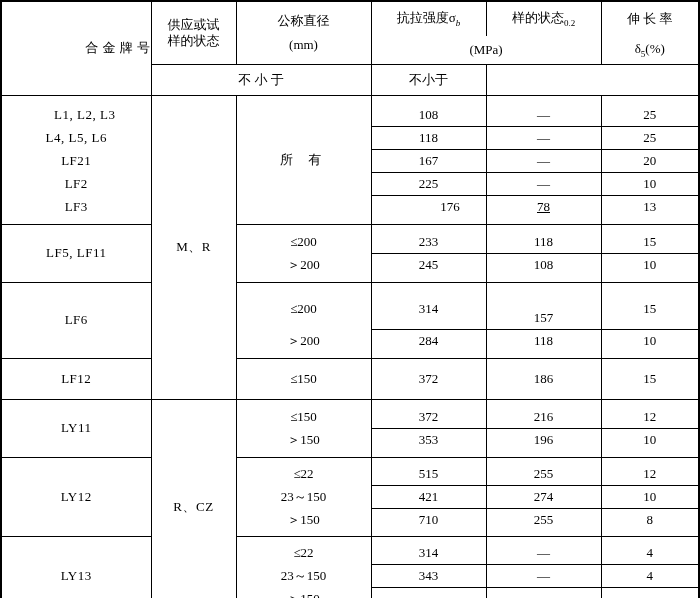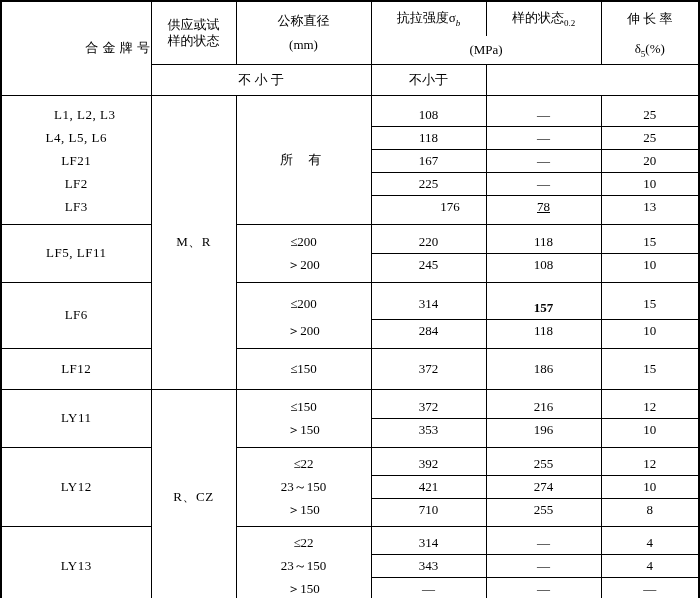--- a/index.html
+++ b/index.html
@@ -188,36 +188,36 @@
   <tr class="data-row">
     <td class="grade-cell nb-top" style="padding-bottom:6px;">LF3</td>
     <td class="num-cell" style="padding-bottom:6px;padding-left:43px;">176</td>
     <td class="num-cell" style="padding-bottom:6px;text-decoration:underline;">78</td>
     <td class="num-cell" style="padding-bottom:6px;">13</td>
   </tr>
 
   <tr class="data-row">
     <td rowspan="2" class="grade-cell">LF5, LF11</td>
     <td class="dia-cell nb-bot" style="padding-top:6px;">≤200</td>
-    <td class="num-cell" style="padding-top:6px;">220</td>
+    <td class="num-cell" style="padding-top:6px;">233</td>
     <td class="num-cell" style="padding-top:6px;">118</td>
     <td class="num-cell" style="padding-top:6px;">15</td>
   </tr>
   <tr class="data-row">
     <td class="dia-cell nb-top" style="padding-bottom:6px;">＞200</td>
     <td class="num-cell" style="padding-bottom:6px;">245</td>
     <td class="num-cell" style="padding-bottom:6px;">108</td>
     <td class="num-cell" style="padding-bottom:6px;">10</td>
   </tr>
 
   <tr class="data-row">
     <td rowspan="2" class="grade-cell">LF6</td>
     <td class="dia-cell nb-bot" style="padding-top:6px;">≤200</td>
     <td class="num-cell" style="padding-top:6px;">314</td>
-    <td class="num-cell" style="padding-top:14px;font-weight:bold;">157</td>
+    <td class="num-cell" style="padding-top:24px;">157</td>
     <td class="num-cell" style="padding-top:6px;">15</td>
   </tr>
   <tr class="data-row">
     <td class="dia-cell nb-top" style="padding-bottom:6px;">＞200</td>
     <td class="num-cell" style="padding-bottom:6px;">284</td>
     <td class="num-cell" style="padding-bottom:6px;">118</td>
     <td class="num-cell" style="padding-bottom:6px;">10</td>
   </tr>
 
   <tr class="data-row">
@@ -239,21 +239,21 @@
   <tr class="data-row">
     <td class="dia-cell nb-top" style="padding-bottom:6px;">＞150</td>
     <td class="num-cell" style="padding-bottom:6px;">353</td>
     <td class="num-cell" style="padding-bottom:6px;">196</td>
     <td class="num-cell" style="padding-bottom:6px;">10</td>
   </tr>
 
   <tr class="data-row">
     <td rowspan="3" class="grade-cell">LY12</td>
     <td class="dia-cell nb-bot" style="padding-top:5px;">≤22</td>
-    <td class="num-cell" style="padding-top:5px;">392</td>
+    <td class="num-cell" style="padding-top:5px;">515</td>
     <td class="num-cell" style="padding-top:5px;">255</td>
     <td class="num-cell" style="padding-top:5px;">12</td>
   </tr>
   <tr class="data-row">
     <td class="dia-cell nb-top nb-bot">23～150</td>
     <td class="num-cell">421</td>
     <td class="num-cell">274</td>
     <td class="num-cell">10</td>
   </tr>
   <tr class="data-row">

